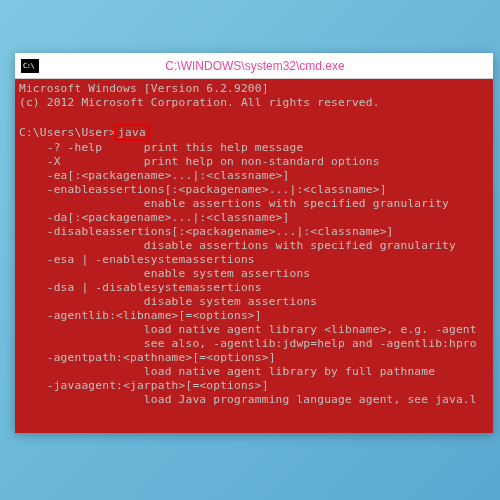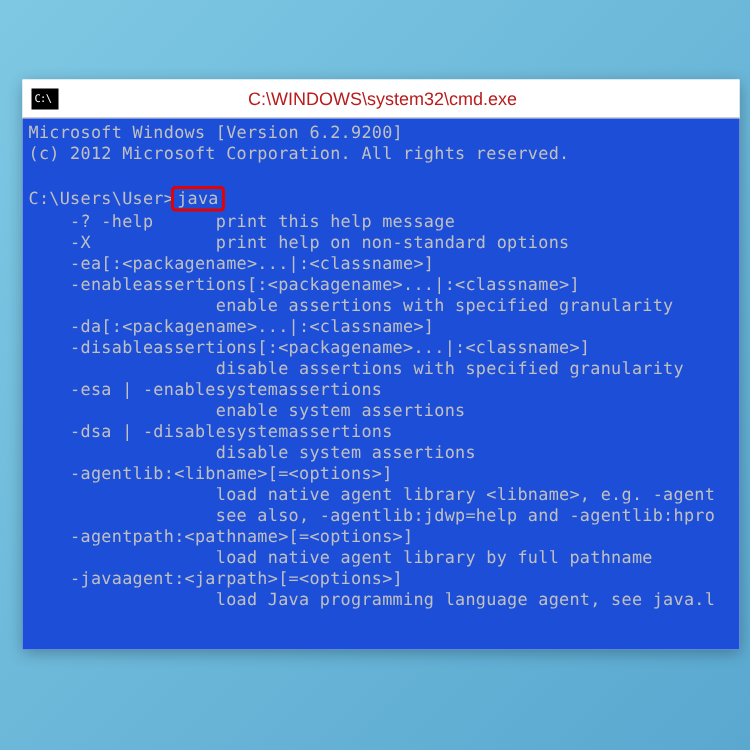--- a/index.html
+++ b/index.html
@@ -18,21 +18,21 @@
       box-shadow: 0 2px 10px rgba(0,0,0,0.3);
     }
     .titlebar {
       height: 26px;
       background: #fff;
       display: flex;
       align-items: center;
       border-bottom: 1px solid #d0d0d0;
       font-family: 'Segoe UI', Tahoma, sans-serif;
       font-size: 12px;
-      color: #b91c1c;
+      color: #ec4899;
     }
     .titlebar-icon {
       width: 18px; height: 14px;
       background: #000;
       margin: 0 6px 0 6px;
       position: relative;
       display: flex;
       align-items: center;
       justify-content: flex-start;
       padding-left: 2px;
@@ -43,21 +43,21 @@
       font-size: 7px;
       font-family: Consolas, monospace;
       letter-spacing: -0.5px;
     }
     .titlebar-text {
       flex: 1;
       text-align: center;
       padding-right: 28px;
     }
     .console {
-      background: #1d4ed8;
+      background: #b91c1c;
       color: silver;
       font-size: 11.2px;
       line-height: 14px;
       padding: 3px 4px;
       height: calc(100% - 26px);
       overflow: hidden;
       white-space: pre;
       font-family: 'Lucida Console', Consolas, monospace;
       letter-spacing: 0.2px;
     }

